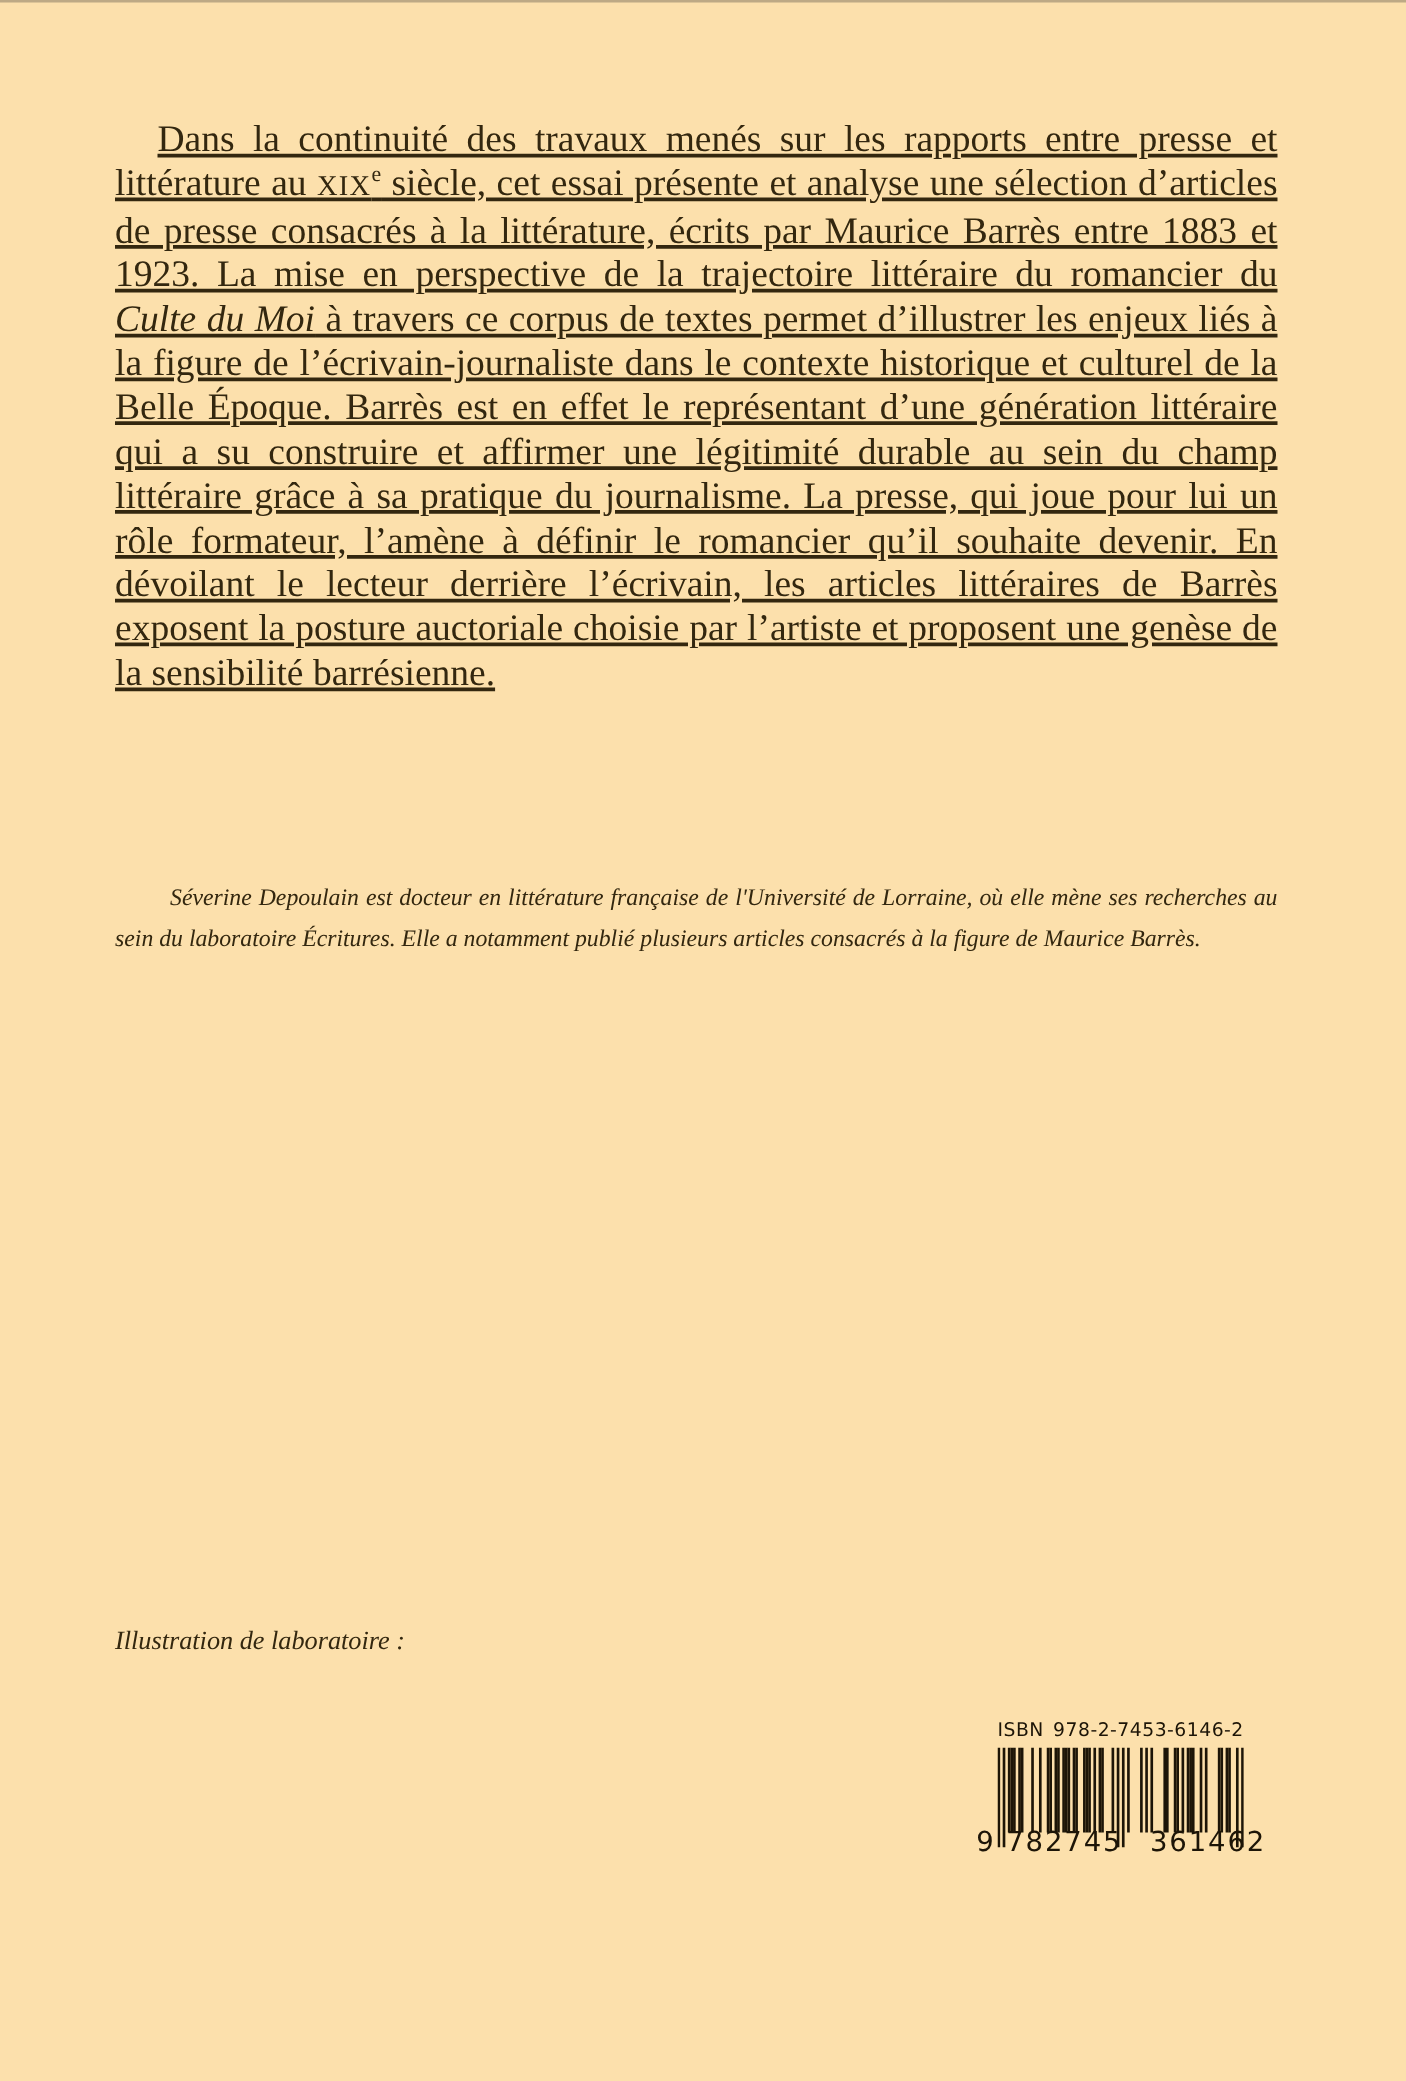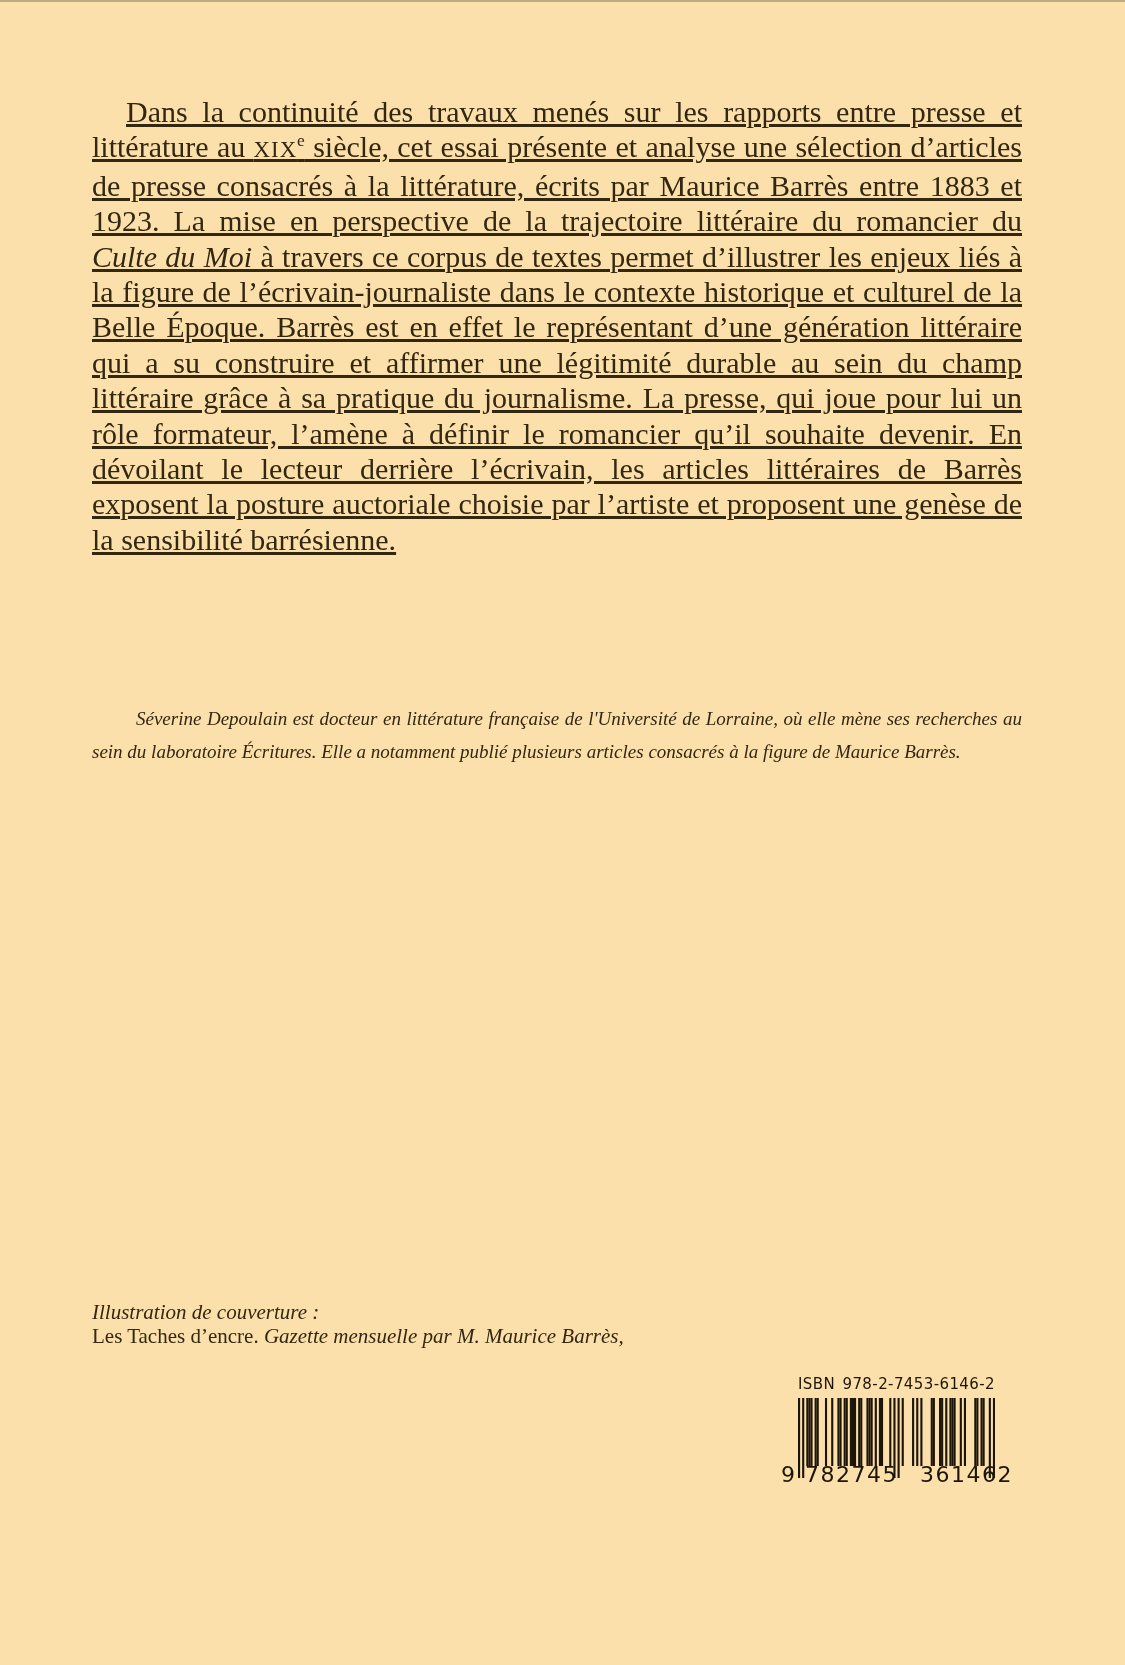--- a/index.html
+++ b/index.html
@@ -70,22 +70,21 @@
 <body style="--background: #fce0ac; --text: #33270f; --barcode: #1d1507;">
 
 <div class="page">
   <div class="top-edge"></div>
 
   <p class="synopsis"><span>Dans la continuité des travaux menés sur les rapports entre presse et littérature au </span><span class="sc">XIX</span><sup>e</sup><span> siècle, cet essai présente et analyse une sélection d’articles de presse consacrés à la littérature, écrits par Maurice Barrès entre 1883 et 1923. La mise en perspective de la trajectoire littéraire du romancier du </span><span class="work-title">Culte du Moi</span><span> à travers ce corpus de textes permet d’illustrer les enjeux liés à la figure de l’écrivain-journaliste dans le contexte historique et culturel de la Belle Époque. Barrès est en effet le représentant d’une génération littéraire qui a su construire et affirmer une légitimité durable au sein du champ littéraire grâce à sa pratique du journalisme. La presse, qui joue pour lui un rôle formateur, l’amène à définir le romancier qu’il souhaite devenir. En dévoilant le lecteur derrière l’écrivain, les articles littéraires de Barrès exposent la posture auctoriale choisie par l’artiste et proposent une genèse de la sensibilité barrésienne.</span></p>
 
   <p class="bio">Séverine Depoulain est docteur en littérature française de l'Université de Lorraine, où elle mène ses recherches au sein du laboratoire Écritures. Elle a notamment publié plusieurs articles consacrés à la figure de Maurice Barrès.</p>
 
   <div class="credits">
-    <div>Illustration de couverture :</div>
-    <div><span class="roman">Les Taches d’encre.</span><span> Gazette mensuelle par M. Maurice Barrès,</span></div>
+    <div>Illustration de laboratoire :</div>
   </div>
 
 
   <div class="barcode-block">
     <div class="isbn-line">
       <span>ISBN</span>
       <span>978-2-7453-6146-2</span>
     </div>
     <svg class="bars" id="barcode-svg" viewBox="0 0 197 80" preserveAspectRatio="none">
         <rect x="0.00" y="0" width="2.12" height="80" fill="#1d1507"></rect>

